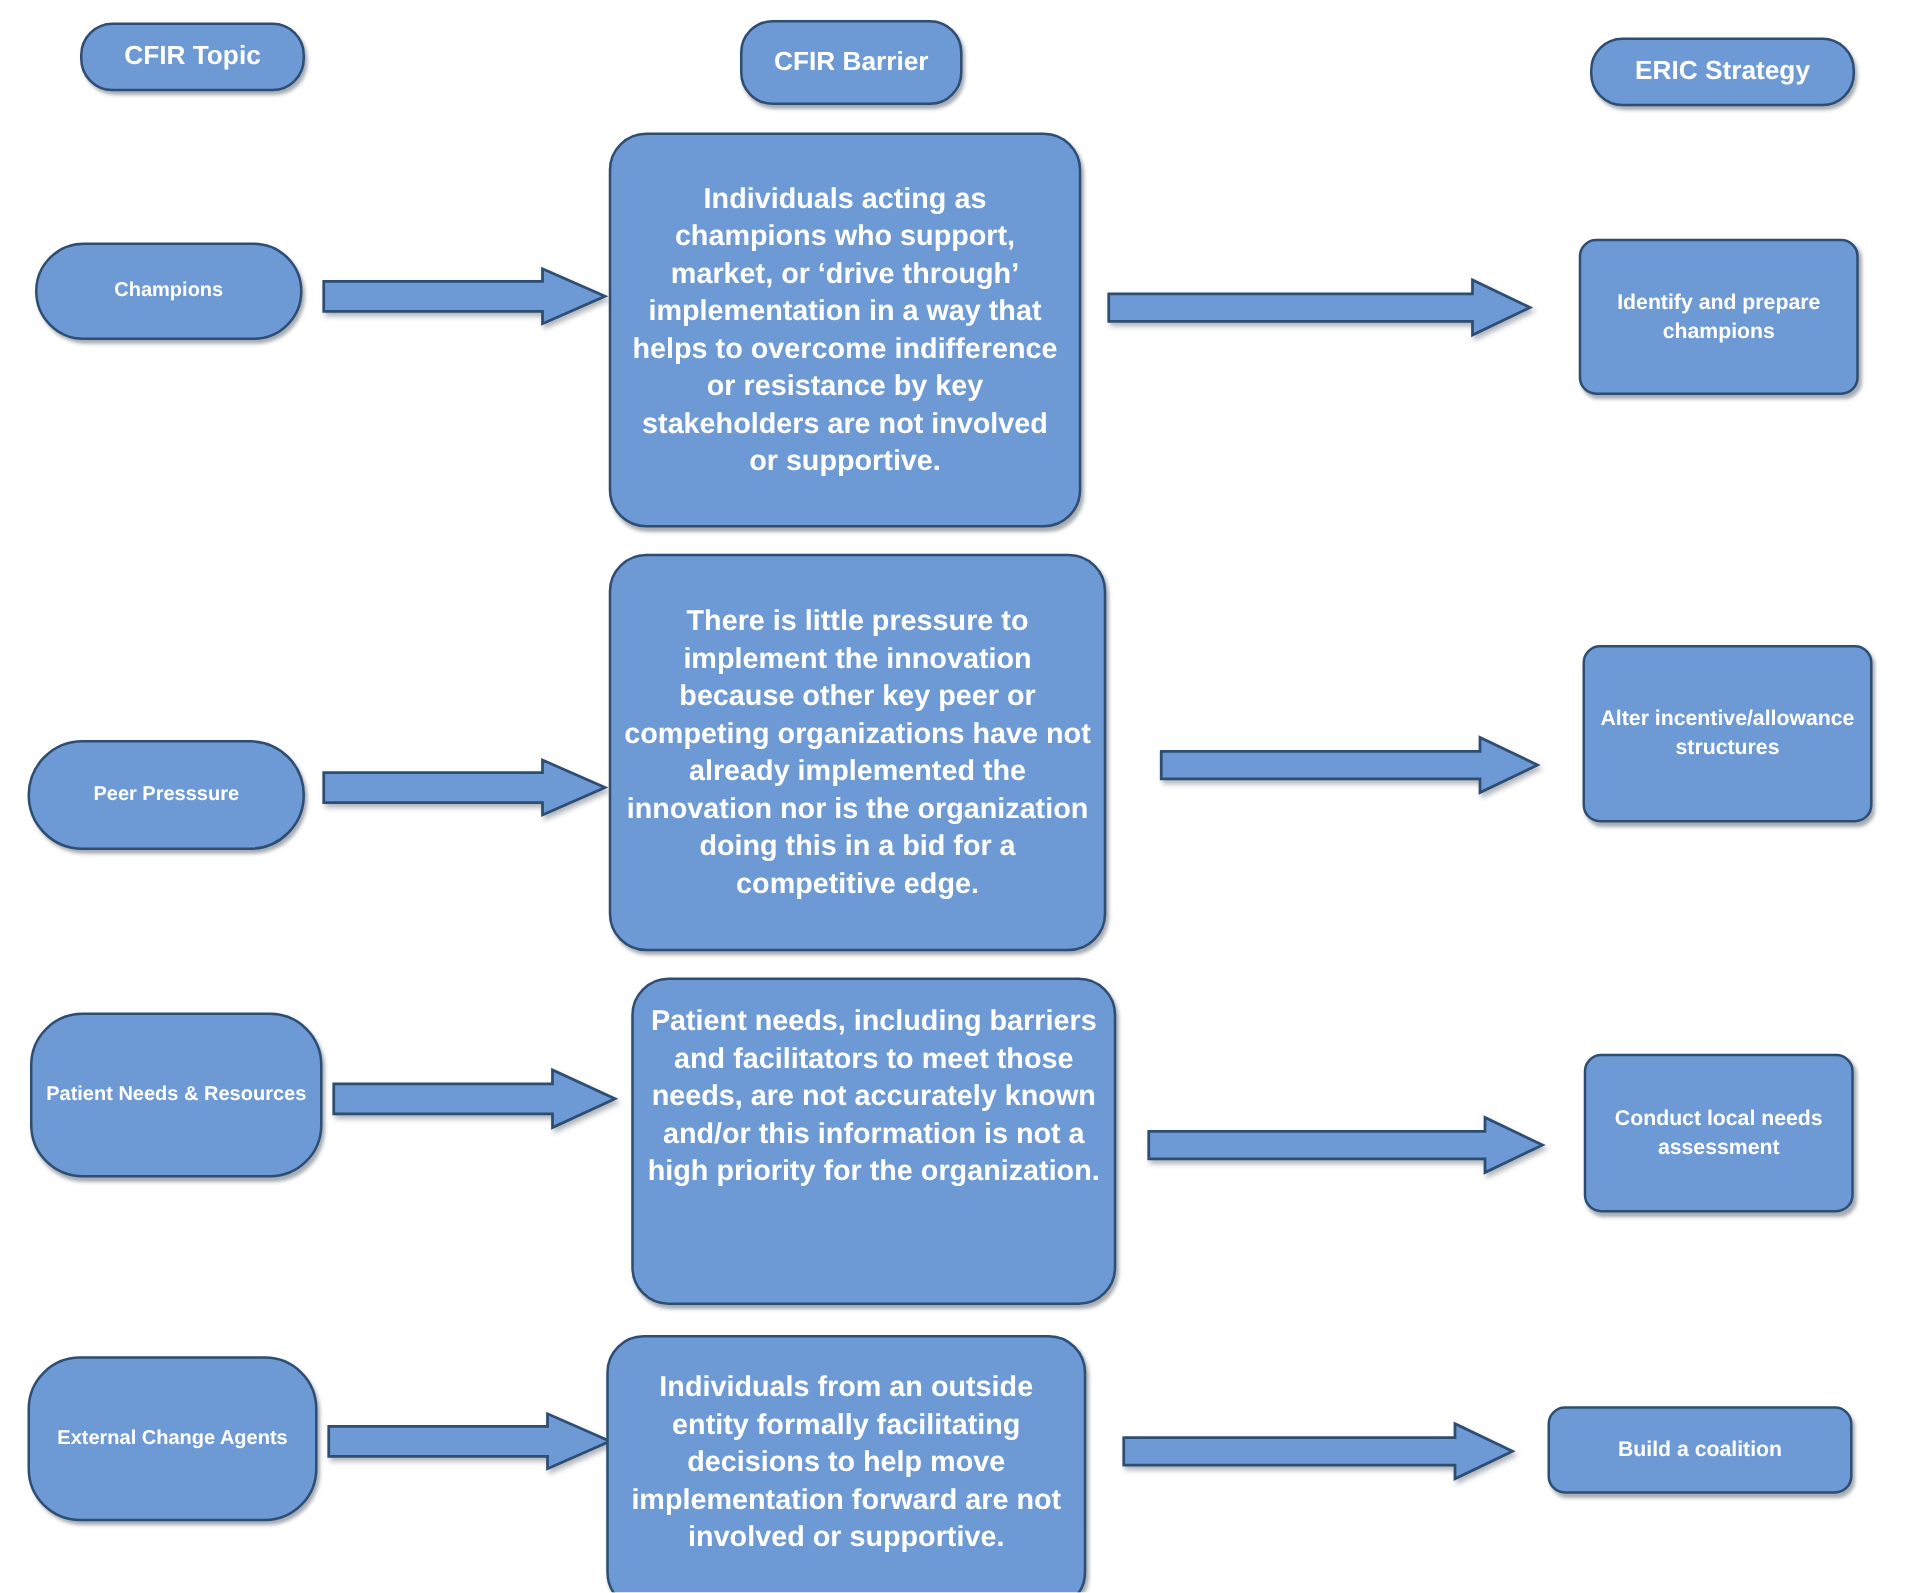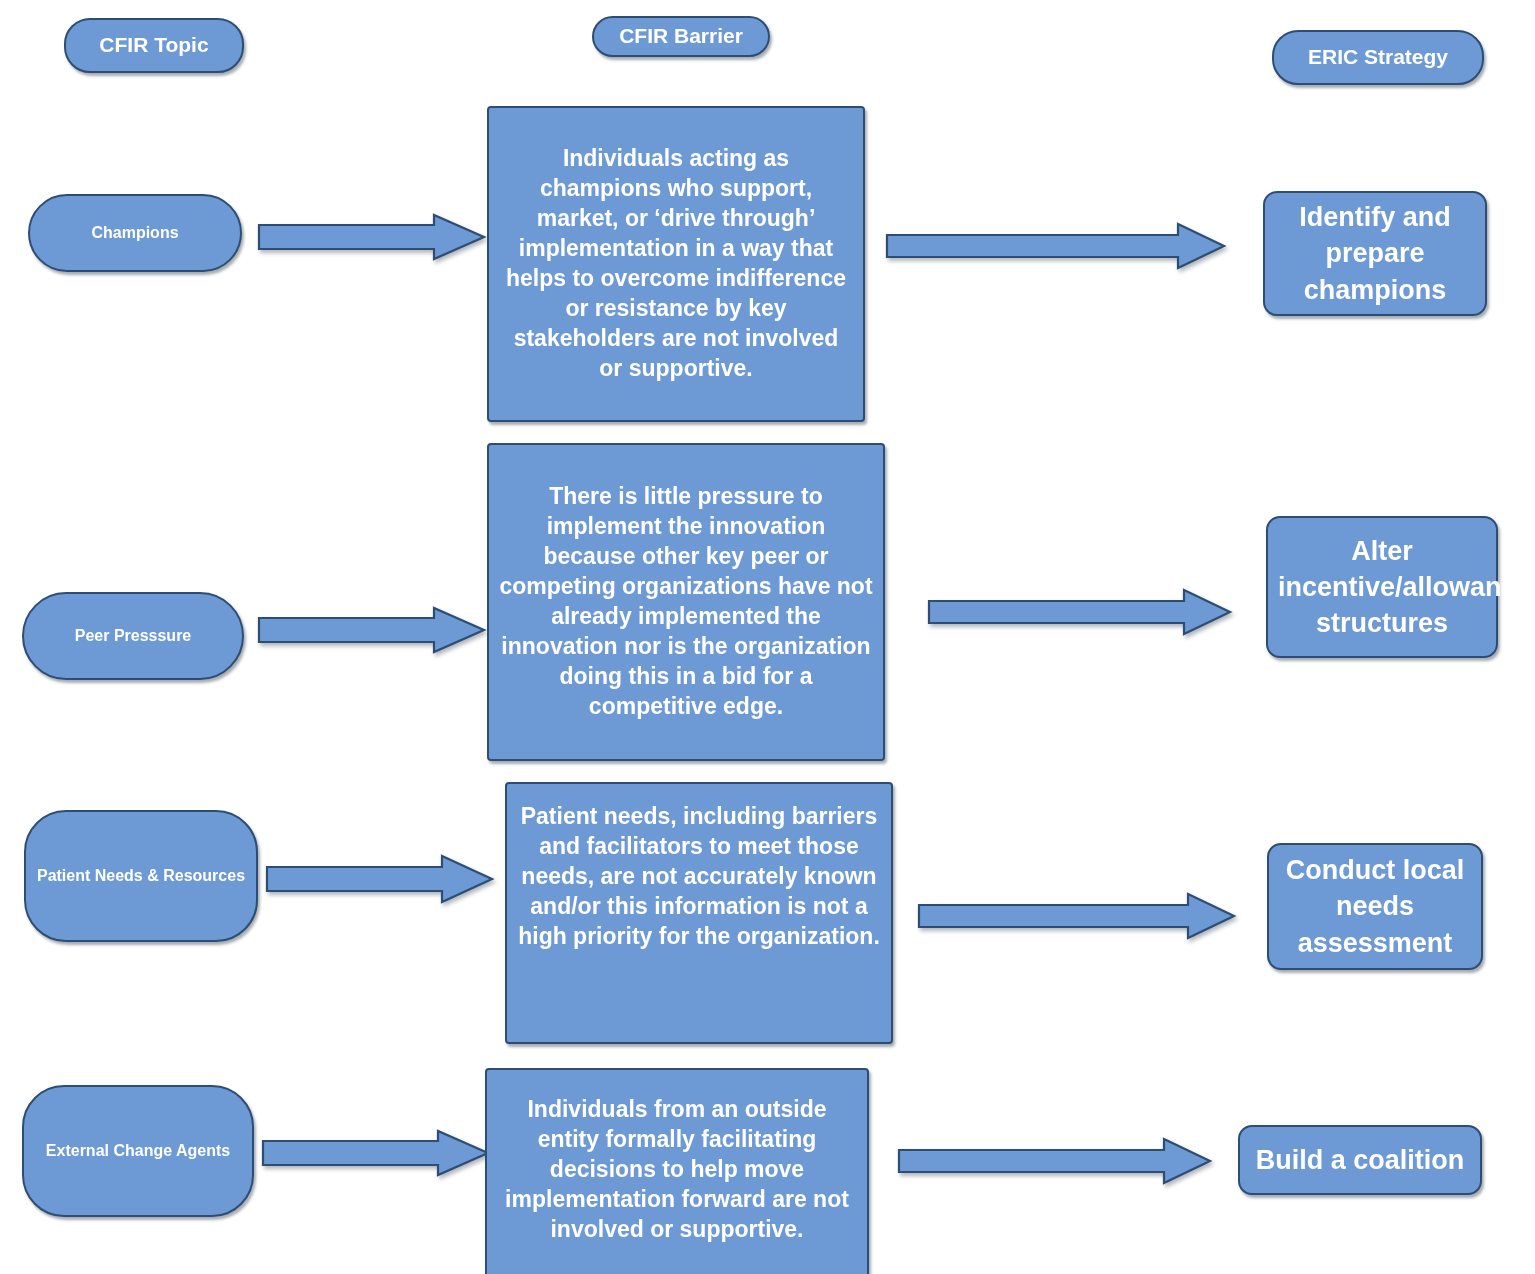--- a/index.html
+++ b/index.html
@@ -44,29 +44,29 @@
 
   
   .topic {
     border-radius: 46px;
     font-size: 16px;
   }
   .topic.two-line { border-radius: 42px; justify-content: flex-end; }
 
   
   .barrier {
-    border-radius: 4px;
+    border-radius: 30px;
     font-size: 23px;
     line-height: 1.30;
   }
 
   
   .strategy {
     border-radius: 14px;
-    font-size: 27px;
+    font-size: 17px;
     line-height: 1.34;
   }
 
   
   .arrow {
     position: absolute;
     display: block;
   }
   .arrow svg { display: block; width: 100%; height: 100%; overflow: visible; }
   .arrow .body {
@@ -79,21 +79,21 @@
 </style>
 </head>
 <body>
 
 <div id="canvas">
 
   <div class="node pill" style="left:64px; top:18px; width:180px; height:55px;">
     <span>CFIR Topic</span>
   </div>
 
-  <div class="node pill" style="left:592px; top:16px; width:178px; height:41px;">
+  <div class="node pill" style="left:592px; top:16px; width:178px; height:68px;">
     <span>CFIR Barrier</span>
   </div>
 
   <div class="node pill" style="left:1272px; top:30px; width:212px; height:55px;">
     <span>ERIC Strategy</span>
   </div>
 
   <div class="node topic" style="left:28px; top:194px; width:214px; height:78px;">
     <span>Champions</span>
   </div>

